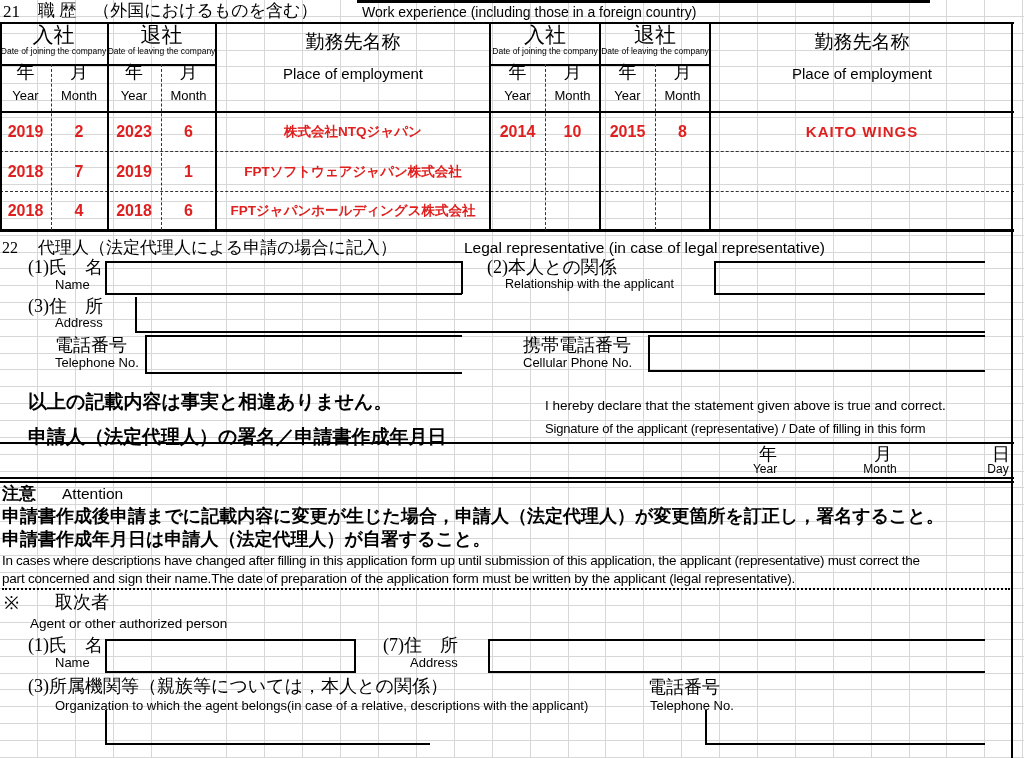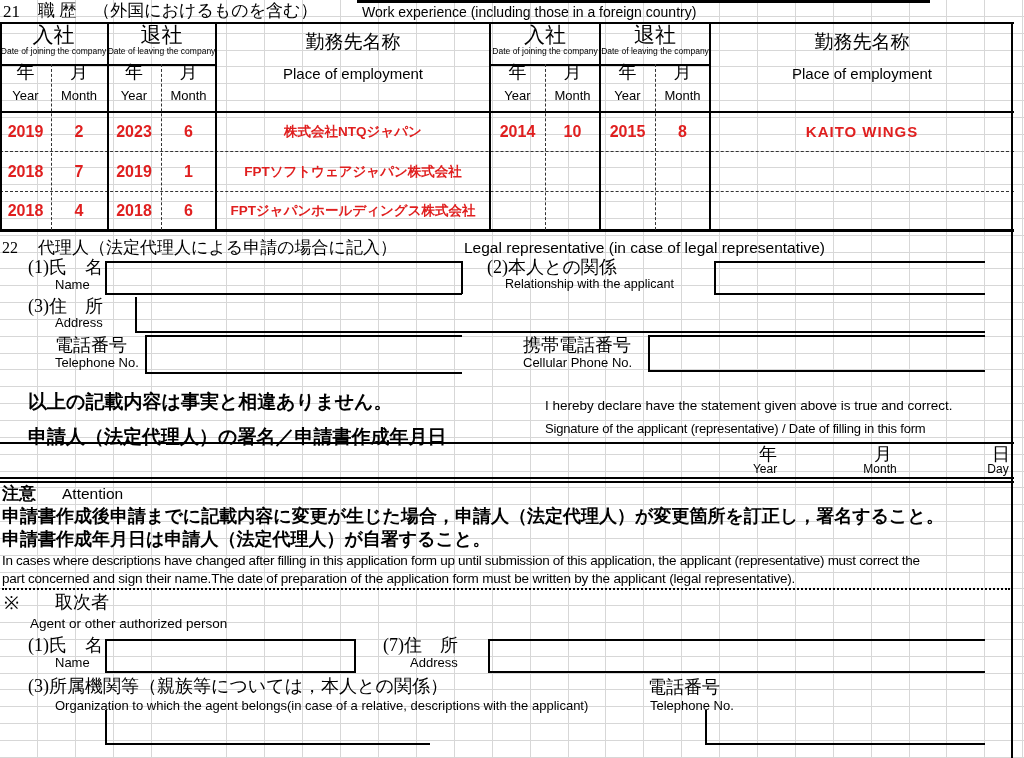--- a/index.html
+++ b/index.html
@@ -160,21 +160,21 @@
 
   <span class="t jp" style="left:523px;top:335px;font-size:18px;">携帯電話番号</span>
   <span class="t" style="left:523px;top:356px;font-size:13px;">Cellular Phone No.</span>
   <div class="hl" style="left:648px;top:335px;width:337px;"></div>
   <div class="vl" style="left:648px;top:335px;height:36px;"></div>
   <div class="ul" style="left:648px;top:370px;width:337px;"></div>
   <div class="field" style="left:655px;top:338px;width:326px;height:30px;"></div>
 
   <span class="t jp b" style="left:28px;top:391px;font-size:19px;">以上の記載内容は事実と相違ありません。</span>
   <span class="t jp b" style="left:28px;top:426px;font-size:19px;">申請人（法定代理人）の署名／申請書作成年月日</span>
-  <span class="t" style="left:545px;top:398px;font-size:13.5px;">I hereby declare have the statement given above is true and correct.</span>
+  <span class="t" style="left:545px;top:398px;font-size:13.5px;">I hereby declare that the statement given above is true and correct.</span>
   <span class="t" style="left:545px;top:422px;font-size:13px;letter-spacing:-0.2px;">Signature of the applicant (representative) / Date of filling in this form</span>
   <div class="hl" style="left:0;top:442px;width:1014px;"></div>
   <div class="field" style="left:30px;top:445px;width:650px;height:30px;"></div>
   <span class="t jp ctr" style="left:750px;top:444px;width:36px;font-size:18px;">年</span>
   <span class="t ctr" style="left:740px;top:463px;width:50px;font-size:12px;">Year</span>
   <span class="t jp ctr" style="left:865px;top:444px;width:36px;font-size:18px;">月</span>
   <span class="t ctr" style="left:855px;top:463px;width:50px;font-size:12px;">Month</span>
   <span class="t jp ctr" style="left:983px;top:444px;width:36px;font-size:18px;">日</span>
   <span class="t ctr" style="left:973px;top:463px;width:50px;font-size:12px;">Day</span>
   <div class="hl2" style="left:0;top:477px;width:1014px;height:2px;"></div>

